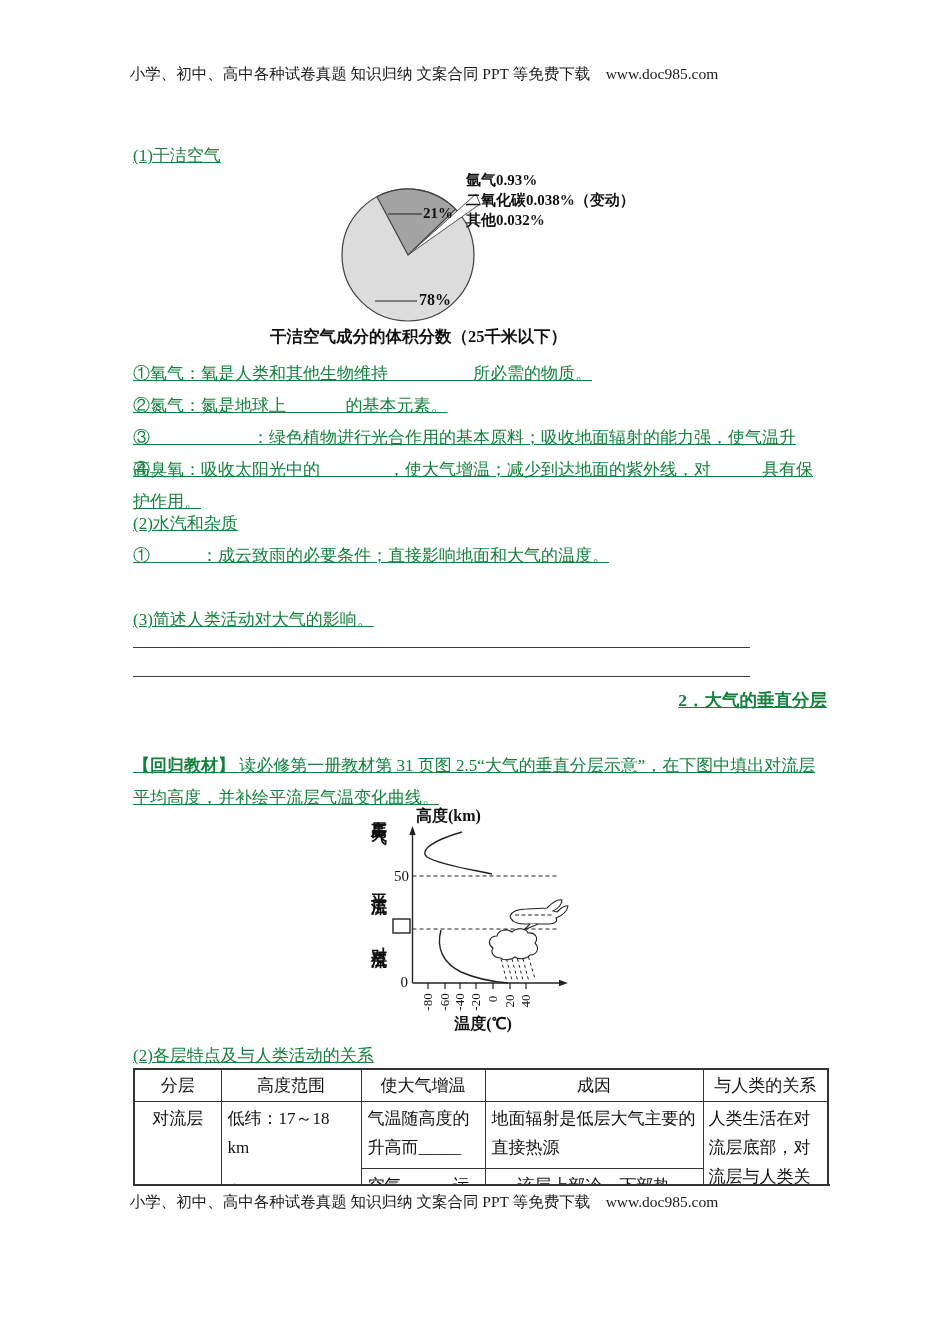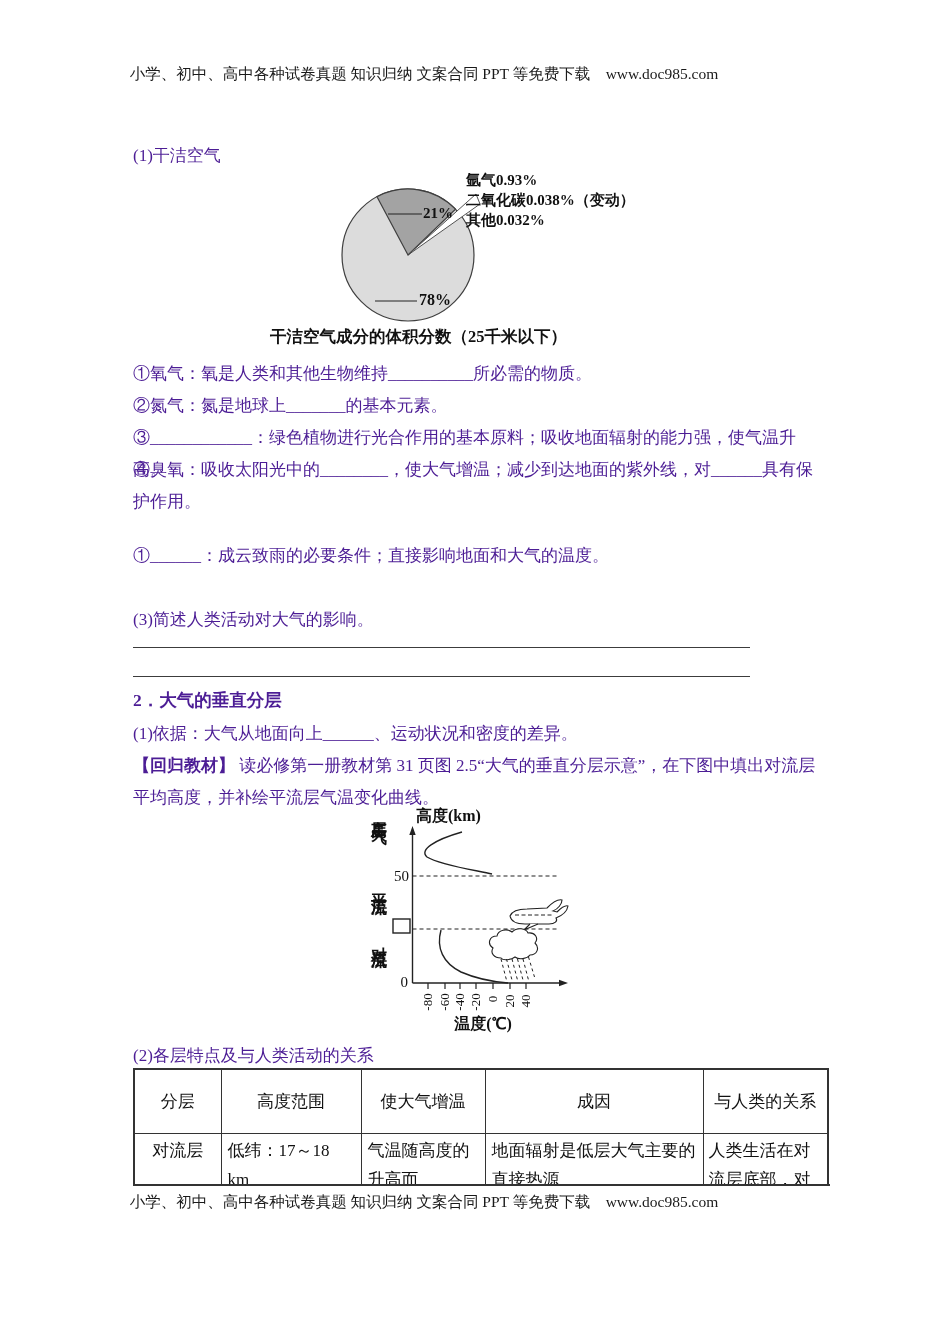--- a/index.html
+++ b/index.html
@@ -1,19 +1,19 @@
 <!DOCTYPE html>
 <html><head>
 <meta charset="utf-8">
 <style>
   html,body{margin:0;padding:0;background:#fff;}
   .page{position:relative;width:848px;height:1344px;background:#ffffff;overflow:hidden;
         font-family:"Liberation Serif","DejaVu Serif",serif;color:#111;}
   .hdr{position:absolute;left:0;width:100%;text-align:center;font-size:15.5px;color:#1a1a1a;white-space:nowrap;}
-  .para{position:absolute;left:133px;width:694px;font-size:17px;line-height:32px;color:#4c1d95;}
+  .para{position:absolute;left:133px;width:694px;font-size:17px;line-height:32px;color:#15803d;text-decoration:underline;}
   .bold{font-weight:700;}
   .blank-line{position:absolute;left:133px;width:617px;border-top:1.3px solid #3c3c3c;height:0;}
   
   .pie-svg{position:absolute;left:335px;top:172px;}
   .pie-side-labels{position:absolute;left:466px;top:170px;font-size:15px;font-weight:700;line-height:20px;white-space:nowrap;font-family:Liberation Serif, serif;}
   .pie-caption{position:absolute;left:270px;top:326px;width:345px;text-align:left;font-size:16.5px;font-weight:700;}
   .pie-num{font-size:15px;font-weight:600;fill:#111;font-family:"Liberation Serif",serif;}
   
   .diagram{position:absolute;left:350px;top:805px;width:235px;height:240px;}
   .vlabel{position:absolute;left:18px;writing-mode:vertical-rl;text-orientation:upright;
@@ -24,21 +24,21 @@
   .sketch{stroke:#222;stroke-width:1.1;fill:#fff;}
   .tick-lab{font-size:13px;fill:#111;font-family:"Liberation Serif",serif;}
   .ax-lab{font-size:16px;font-weight:600;fill:#111;font-family:"Liberation Serif",serif;}
   .ytick{font-size:15px;fill:#111;font-family:"Liberation Serif",serif;}
   
   .table-clip{position:absolute;left:133px;top:1068px;width:697px;height:116px;overflow:hidden;
               border-bottom:2px solid #333;}
   table.sheet{border-collapse:collapse;table-layout:fixed;width:694px;border:2px solid #333;}
   table.sheet th,table.sheet td{border:1px solid #333;font-size:17px;font-weight:normal;
               padding:2px 6px;vertical-align:top;line-height:29px;}
-  table.sheet th{text-align:center;height:28px;vertical-align:middle;padding:17px 2px;}
+  table.sheet th{text-align:center;height:28px;vertical-align:middle;padding:1px 2px;}
   td.center{text-align:center;vertical-align:middle;}
   .h-high{margin-top:16px;}
 </style>
 </head>
 <body>
 
 <div class="page">
 
   <div class="hdr" style="top:64px;">小学、初中、高中各种试卷真题 知识归纳 文案合同 PPT 等免费下载　www.doc985.com</div>
 
@@ -58,28 +58,28 @@
     <div>二氧化碳0.038%（变动）</div>
     <div>其他0.032%</div>
   </div>
   <div class="pie-caption">干洁空气成分的体积分数（25千米以下）</div>
 
   <div class="para" style="top:358px;">①氧气：氧是人类和其他生物维持__________所必需的物质。</div>
   <div class="para" style="top:422px;">③____________：绿色植物进行光合作用的基本原料；吸收地面辐射的能力强，使气温升高。</div>
   <div class="para" style="top:390px;">②氮气：氮是地球上_______的基本元素。</div>
   <div class="para" style="top:454px;">④臭氧：吸收太阳光中的________，使大气增温；减少到达地面的紫外线，对______具有保护作用。</div>
 
+  <div class="para" style="top:508px;">(2)水汽和杂质</div>
   <div class="para" style="top:540px;">①______：成云致雨的必要条件；直接影响地面和大气的温度。</div>
   <div class="para" style="top:604px;">(3)简述人类活动对大气的影响。</div>
 
   <div class="blank-line" style="top:647px;"></div>
   <div class="blank-line" style="top:676px;"></div>
 
-  <div class="para bold" style="top:684px;font-size:17.5px;">2．大气的垂直分层</div>
-  <div class="para" style="top:718px;">(1)依据：大气从地面向上______、运动状况和密度的差异。</div>
+  <div class="para bold" style="top:684px;font-size:17.5px;text-align:right;">2．大气的垂直分层</div>
   <div class="para" style="top:750px;">
     <span class="bold">【回归教材】</span>
     <span>读必修第一册教材第 31 页图 2.5“大气的垂直分层示意”，在下图中填出对流层平均高度，并补绘平流层气温变化曲线。</span>
   </div>
 
   <div class="diagram">
     <div class="vlabel" style="top:2px;">高层大气</div>
     <div class="vlabel" style="top:76px;">平流层</div>
     <div class="vlabel" style="top:129px;">对流层</div>
 

